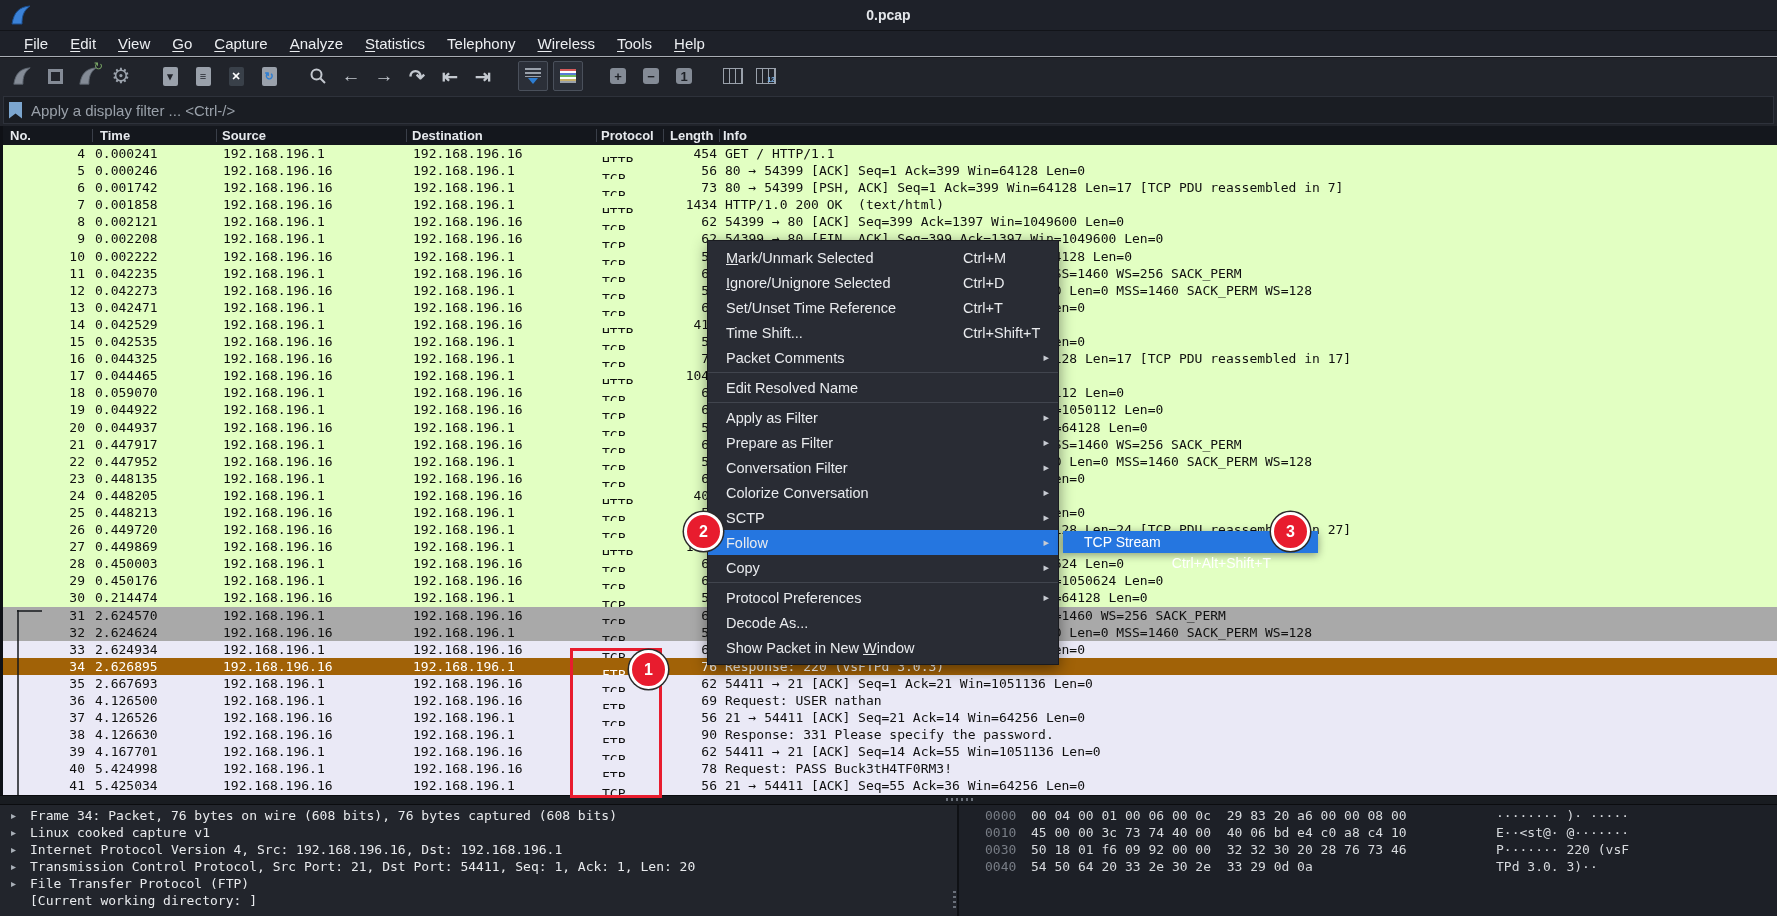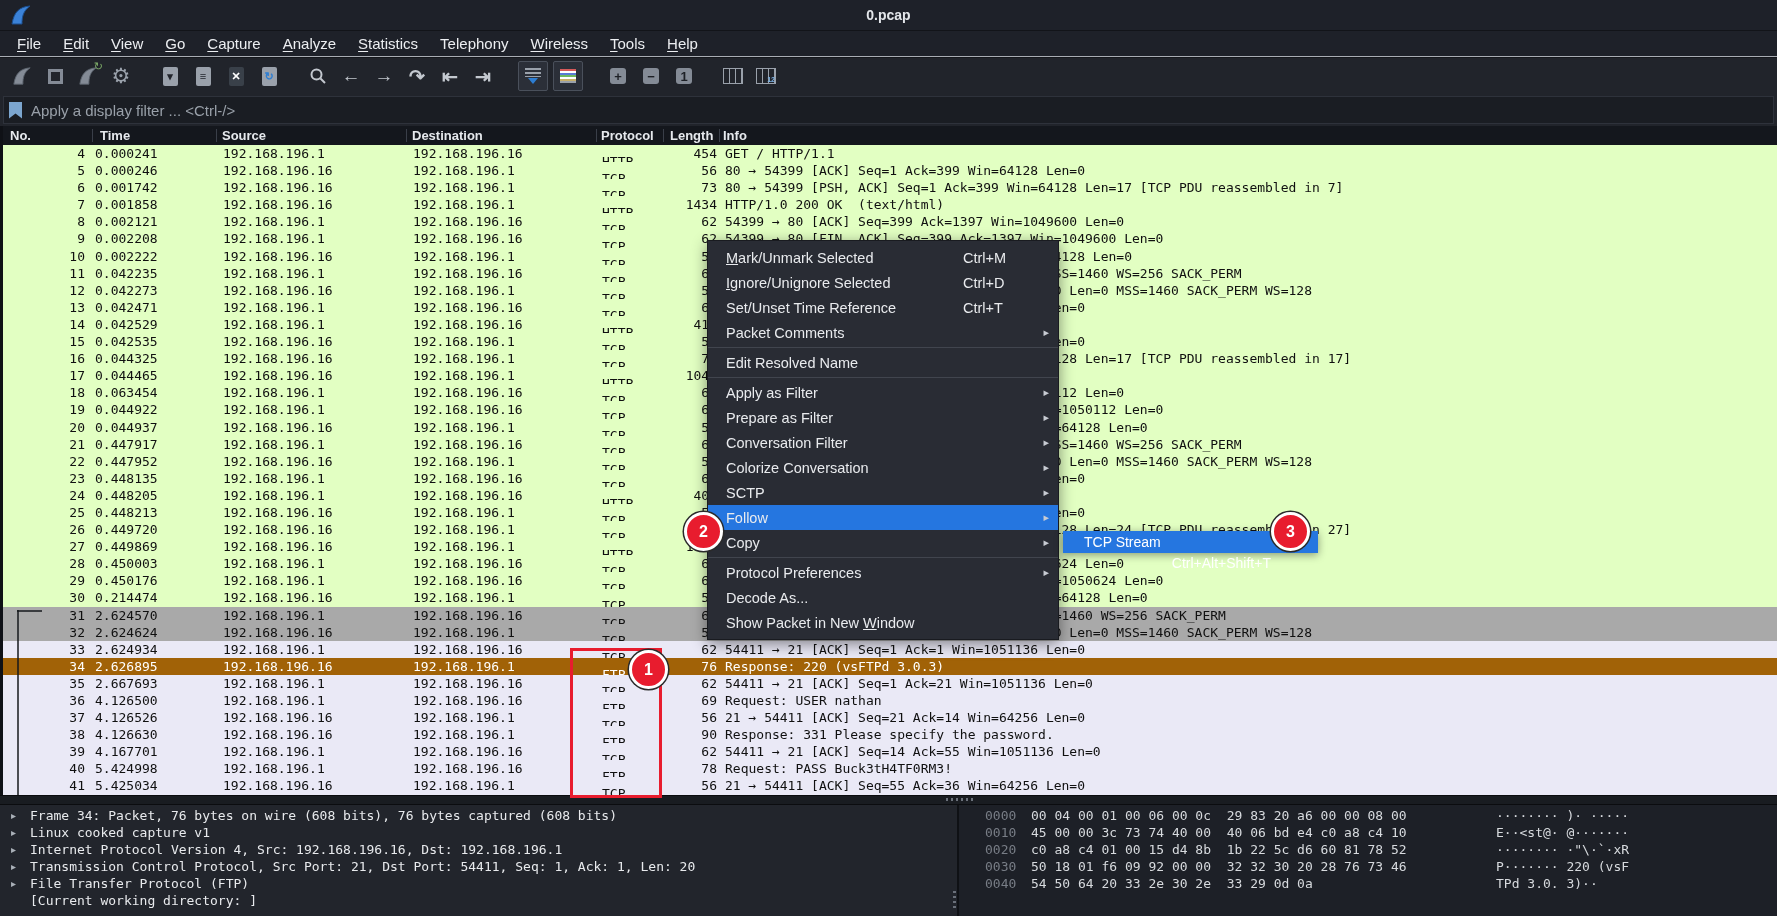--- a/index.html
+++ b/index.html
@@ -7,21 +7,21 @@
     width:1777px;height:916px;position:relative;overflow:hidden;
     background:#15171c;font-family:"Liberation Sans",sans-serif;
   }
   
   .titlebar{position:absolute;left:0;top:0;right:0;height:30px;background:#1e2129;
     border-bottom:1px solid #121419;display:flex;align-items:center;justify-content:center;}
   .titlebar .logo{position:absolute;left:10px;top:4px;}
   .title{font-size:14px;font-weight:700;color:#e3e6ea;}
   
   .menubar{position:absolute;left:0;top:31px;right:0;height:25px;background:#1e2129;
-    display:flex;align-items:center;padding-left:6px;border-bottom:1px solid #a9adb4;}
+    display:flex;align-items:center;padding-left:13px;border-bottom:1px solid #a9adb4;}
   .mitem{color:#eceef1;font-size:15px;padding:0 11px;cursor:default;white-space:nowrap;}
   .mitem u{text-underline-offset:2px;}
   
   .toolbar{position:absolute;left:0;top:58px;right:0;height:36px;background:#21242b;
     display:flex;align-items:center;padding-left:8px;gap:5px;}
   .tbtn{width:28px;height:28px;display:flex;align-items:center;justify-content:center;
     color:#c3c8cf;font-size:19px;position:relative;flex:none;}
   .tbtn.grp{margin-left:16px;}
   .tbtn.pressed{border:1px solid #4a505b;background:#2b2f38;border-radius:2px;}
   .sqic{width:9px;height:9px;border:3px solid #848b96;}
@@ -255,21 +255,21 @@
     <div class="prow bg-g"><span class="c-no">8</span><span class="c-time">0.002121</span><span class="c-src">192.168.196.1</span><span class="c-dst">192.168.196.16</span><span class="c-proto">TCP</span><span class="c-len">62</span><span class="c-info">54399 → 80 [ACK] Seq=399 Ack=1397 Win=1049600 Len=0</span></div>
     <div class="prow bg-g"><span class="c-no">9</span><span class="c-time">0.002208</span><span class="c-src">192.168.196.1</span><span class="c-dst">192.168.196.16</span><span class="c-proto">TCP</span><span class="c-len">62</span><span class="c-info">54399 → 80 [FIN, ACK] Seq=399 Ack=1397 Win=1049600 Len=0</span></div>
     <div class="prow bg-g"><span class="c-no">10</span><span class="c-time">0.002222</span><span class="c-src">192.168.196.16</span><span class="c-dst">192.168.196.1</span><span class="c-proto">TCP</span><span class="c-len">56</span><span class="c-info">80 → 54399 [FIN, ACK] Seq=18 Ack=400 Win=64128 Len=0</span></div>
     <div class="prow bg-g"><span class="c-no">11</span><span class="c-time">0.042235</span><span class="c-src">192.168.196.1</span><span class="c-dst">192.168.196.16</span><span class="c-proto">TCP</span><span class="c-len">62</span><span class="c-info">54400 → 80 [SYN] Seq=0 Win=1051136 Len=0 MSS=1460 WS=256 SACK_PERM</span></div>
     <div class="prow bg-g"><span class="c-no">12</span><span class="c-time">0.042273</span><span class="c-src">192.168.196.16</span><span class="c-dst">192.168.196.1</span><span class="c-proto">TCP</span><span class="c-len">58</span><span class="c-info">80 → 54400 [SYN, ACK] Seq=0 Ack=1 Win=64240 Len=0 MSS=1460 SACK_PERM WS=128</span></div>
     <div class="prow bg-g"><span class="c-no">13</span><span class="c-time">0.042471</span><span class="c-src">192.168.196.1</span><span class="c-dst">192.168.196.16</span><span class="c-proto">TCP</span><span class="c-len">62</span><span class="c-info">54400 → 80 [ACK] Seq=1 Ack=1 Win=1051136 Len=0</span></div>
     <div class="prow bg-g"><span class="c-no">14</span><span class="c-time">0.042529</span><span class="c-src">192.168.196.1</span><span class="c-dst">192.168.196.16</span><span class="c-proto">HTTP</span><span class="c-len">417</span><span class="c-info">GET / HTTP/1.1</span></div>
     <div class="prow bg-g"><span class="c-no">15</span><span class="c-time">0.042535</span><span class="c-src">192.168.196.16</span><span class="c-dst">192.168.196.1</span><span class="c-proto">TCP</span><span class="c-len">56</span><span class="c-info">80 → 54400 [ACK] Seq=1 Ack=364 Win=64128 Len=0</span></div>
     <div class="prow bg-g"><span class="c-no">16</span><span class="c-time">0.044325</span><span class="c-src">192.168.196.16</span><span class="c-dst">192.168.196.1</span><span class="c-proto">TCP</span><span class="c-len">73</span><span class="c-info">80 → 54400 [PSH, ACK] Seq=1 Ack=364 Win=64128 Len=17 [TCP PDU reassembled in 17]</span></div>
     <div class="prow bg-g"><span class="c-no">17</span><span class="c-time">0.044465</span><span class="c-src">192.168.196.16</span><span class="c-dst">192.168.196.1</span><span class="c-proto">HTTP</span><span class="c-len">1040</span><span class="c-info">HTTP/1.0 200 OK  (text/html)</span></div>
-    <div class="prow bg-g"><span class="c-no">18</span><span class="c-time">0.063454</span><span class="c-src">192.168.196.1</span><span class="c-dst">192.168.196.16</span><span class="c-proto">TCP</span><span class="c-len">62</span><span class="c-info">54400 → 80 [ACK] Seq=364 Ack=1018 Win=1050112 Len=0</span></div>
+    <div class="prow bg-g"><span class="c-no">18</span><span class="c-time">0.059070</span><span class="c-src">192.168.196.1</span><span class="c-dst">192.168.196.16</span><span class="c-proto">TCP</span><span class="c-len">62</span><span class="c-info">54400 → 80 [ACK] Seq=364 Ack=1018 Win=1050112 Len=0</span></div>
     <div class="prow bg-g"><span class="c-no">19</span><span class="c-time">0.044922</span><span class="c-src">192.168.196.1</span><span class="c-dst">192.168.196.16</span><span class="c-proto">TCP</span><span class="c-len">62</span><span class="c-info">54400 → 80 [FIN, ACK] Seq=364 Ack=1020 Win=1050112 Len=0</span></div>
     <div class="prow bg-g"><span class="c-no">20</span><span class="c-time">0.044937</span><span class="c-src">192.168.196.16</span><span class="c-dst">192.168.196.1</span><span class="c-proto">TCP</span><span class="c-len">56</span><span class="c-info">80 → 54400 [FIN, ACK] Seq=1018 Ack=365 Win=64128 Len=0</span></div>
     <div class="prow bg-g"><span class="c-no">21</span><span class="c-time">0.447917</span><span class="c-src">192.168.196.1</span><span class="c-dst">192.168.196.16</span><span class="c-proto">TCP</span><span class="c-len">62</span><span class="c-info">54401 → 80 [SYN] Seq=0 Win=1051136 Len=0 MSS=1460 WS=256 SACK_PERM</span></div>
     <div class="prow bg-g"><span class="c-no">22</span><span class="c-time">0.447952</span><span class="c-src">192.168.196.16</span><span class="c-dst">192.168.196.1</span><span class="c-proto">TCP</span><span class="c-len">58</span><span class="c-info">80 → 54401 [SYN, ACK] Seq=0 Ack=1 Win=64240 Len=0 MSS=1460 SACK_PERM WS=128</span></div>
     <div class="prow bg-g"><span class="c-no">23</span><span class="c-time">0.448135</span><span class="c-src">192.168.196.1</span><span class="c-dst">192.168.196.16</span><span class="c-proto">TCP</span><span class="c-len">62</span><span class="c-info">54401 → 80 [ACK] Seq=1 Ack=1 Win=1051136 Len=0</span></div>
     <div class="prow bg-g"><span class="c-no">24</span><span class="c-time">0.448205</span><span class="c-src">192.168.196.1</span><span class="c-dst">192.168.196.16</span><span class="c-proto">HTTP</span><span class="c-len">406</span><span class="c-info">GET / HTTP/1.1</span></div>
     <div class="prow bg-g"><span class="c-no">25</span><span class="c-time">0.448213</span><span class="c-src">192.168.196.16</span><span class="c-dst">192.168.196.1</span><span class="c-proto">TCP</span><span class="c-len">56</span><span class="c-info">80 → 54401 [ACK] Seq=1 Ack=353 Win=64128 Len=0</span></div>
     <div class="prow bg-g"><span class="c-no">26</span><span class="c-time">0.449720</span><span class="c-src">192.168.196.16</span><span class="c-dst">192.168.196.1</span><span class="c-proto">TCP</span><span class="c-len">80</span><span class="c-info">80 → 54401 [PSH, ACK] Seq=1 Ack=353 Win=64128 Len=24 [TCP PDU reassembled in 27]</span></div>
     <div class="prow bg-g"><span class="c-no">27</span><span class="c-time">0.449869</span><span class="c-src">192.168.196.16</span><span class="c-dst">192.168.196.1</span><span class="c-proto">HTTP</span><span class="c-len">1040</span><span class="c-info">HTTP/1.0 200 OK  (text/html)</span></div>
     <div class="prow bg-g"><span class="c-no">28</span><span class="c-time">0.450003</span><span class="c-src">192.168.196.1</span><span class="c-dst">192.168.196.16</span><span class="c-proto">TCP</span><span class="c-len">62</span><span class="c-info">54401 → 80 [ACK] Seq=353 Ack=1025 Win=1050624 Len=0</span></div>
@@ -298,20 +298,24 @@
     </div>
     <div class="cm-item">
       <span class="lab"><u>I</u>gnore/Unignore Selected</span>
       <span class="sc">Ctrl+D</span>
     </div>
     <div class="cm-item">
       <span class="lab">Set/Unset Time Reference</span>
       <span class="sc">Ctrl+T</span>
     </div>
     <div class="cm-item">
+      <span class="lab">Time Shift...</span>
+      <span class="sc">Ctrl+Shift+T</span>
+    </div>
+    <div class="cm-item">
       <span class="lab">Packet Comments</span>
       <span class="ar">▸</span>
     </div>
     <div class="cm-sep"></div>
     <div class="cm-item">
       <span class="lab">Edit Resolved Name</span>
     </div>
     <div class="cm-sep"></div>
     <div class="cm-item">
       <span class="lab">Apply as Filter</span>
@@ -371,18 +375,17 @@
       <div class="dline"><span class="tri">▸</span><span>Frame 34: Packet, 76 bytes on wire (608 bits), 76 bytes captured (608 bits)</span></div>
       <div class="dline"><span class="tri">▸</span><span>Linux cooked capture v1</span></div>
       <div class="dline"><span class="tri">▸</span><span>Internet Protocol Version 4, Src: 192.168.196.16, Dst: 192.168.196.1</span></div>
       <div class="dline"><span class="tri">▸</span><span>Transmission Control Protocol, Src Port: 21, Dst Port: 54411, Seq: 1, Ack: 1, Len: 20</span></div>
       <div class="dline"><span class="tri">▸</span><span>File Transfer Protocol (FTP)</span></div>
       <div class="dline"><span>[Current working directory: ]</span></div>
     </div>
   <div class="hexpane">
       <div class="hrow"><span class="off">0000</span><span class="by">00 04 00 01 00 06 00 0c  29 83 20 a6 00 00 08 00</span><span class="asc">········ )· ·····</span></div>
       <div class="hrow"><span class="off">0010</span><span class="by">45 00 00 3c 73 74 40 00  40 06 bd e4 c0 a8 c4 10</span><span class="asc">E··&lt;st@· @·······</span></div>
-      <div class="hrow"><span class="off">0020</span><span class="by">c0 a8 c4 01 00 15 d4 8b  1b 22 5c d6 60 81 78 52</span><span class="asc">········ ·"\·`·xR</span></div>
       <div class="hrow"><span class="off">0030</span><span class="by">50 18 01 f6 09 92 00 00  32 32 30 20 28 76 73 46</span><span class="asc">P······· 220 (vsF</span></div>
       <div class="hrow"><span class="off">0040</span><span class="by">54 50 64 20 33 2e 30 2e  33 29 0d 0a</span><span class="asc">TPd 3.0. 3)··</span></div>
     </div>
   <div class="grip-v"></div>
 </div>
 
 </body></html>

